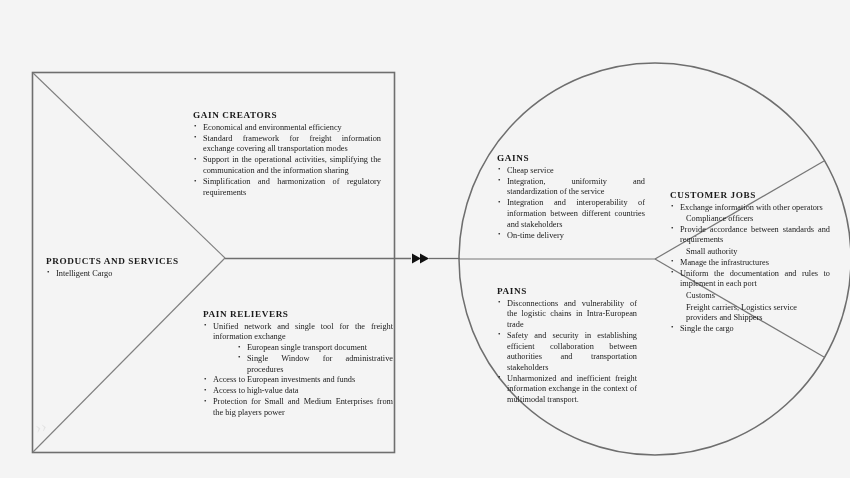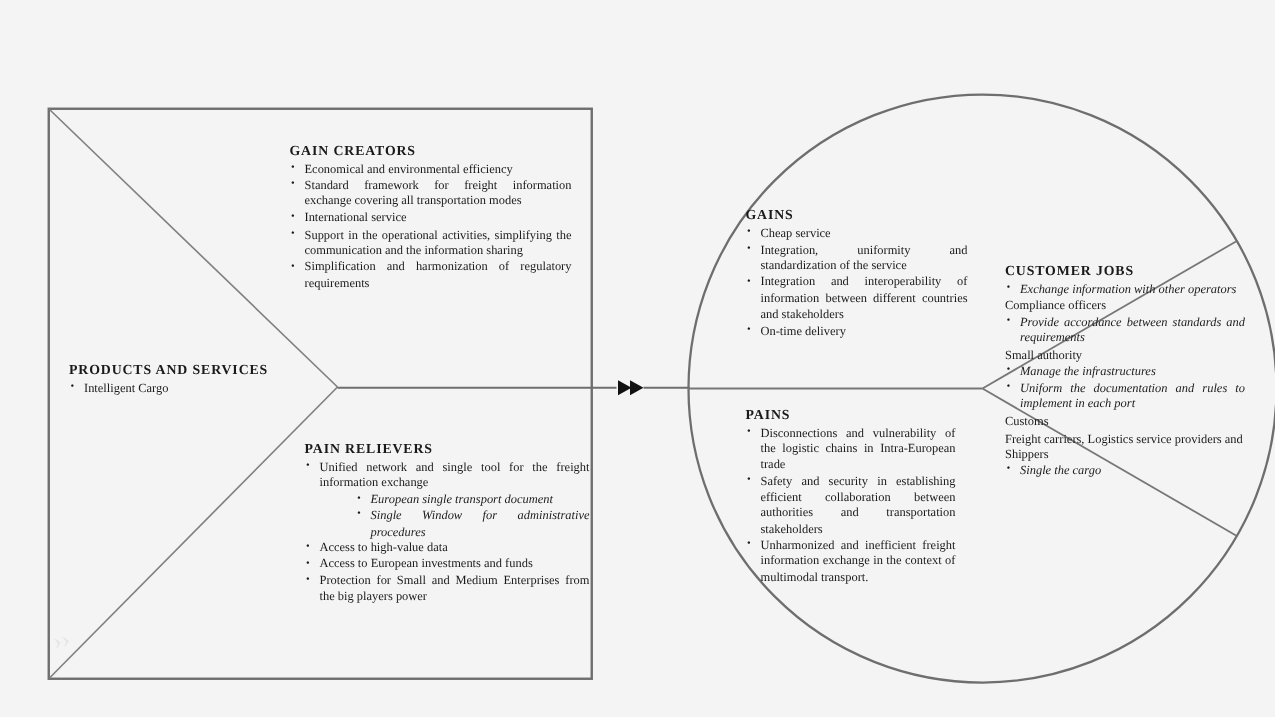--- a/index.html
+++ b/index.html
@@ -10,30 +10,30 @@
     font-family:"Liberation Serif","DejaVu Serif",serif;
     color:#1a1a1a;
     overflow:hidden;
     position:relative;
   }
   #canvas-root{position:absolute;left:0;top:0;width:850px;height:478px;}
   #vpc-svg{position:absolute;left:0;top:0;width:850px;height:478px;}
 
   .block{position:absolute;}
   .block h4{
-    margin:0 0 2px 0;
+    margin:15px 0 2px 0;
     font-size:9.2px;
     font-weight:bold;
     letter-spacing:0.6px;
     line-height:1.15;
   }
   .subhead{
     font-size:8.3px;
     line-height:1.28;
-    margin:1px 0 0 0;
+    margin:1px 0 0 16px;
   }
   ul.items{
     list-style:none;
     margin:0;
     padding:0;
   }
   ul.items > li{
     position:relative;
     padding-left:10px;
     font-size:8.3px;
@@ -52,40 +52,39 @@
     list-style:none;
     margin:0;
     padding:0 0 0 34px;
   }
   ul.sub > li{
     position:relative;
     padding-left:10px;
     font-size:8.3px;
     line-height:1.28;
     text-align:justify;
-    font-style:italic;
   }
   ul.sub > li::before{
     content:"\2022";
     position:absolute;
     left:1px;
     top:-0.5px;
     font-size:7px;
   }
 
   
   #blk-gain-creators{left:193px;top:95px;width:188px;}
   #blk-products{left:46px;top:241px;width:165px;}
   #blk-pain-relievers{left:203px;top:294px;width:190px;}
   #blk-gains{left:497px;top:138px;width:148px;}
   #blk-pains{left:497px;top:271px;width:140px;}
   #blk-customer-jobs{left:670px;top:175px;width:160px;}
 
   #blk-products ul.items > li{text-align:left;}
-  #blk-customer-jobs ul.items > li{text-align:justify;font-style:italic;}
+  #blk-customer-jobs ul.items > li{text-align:justify;}
 
   .watermark{
     position:absolute;left:36px;top:414px;
     width:40px;height:30px;
     opacity:0.12;
     font-size:17px;
     color:#777;
     font-family:"Liberation Serif",serif;
     transform:rotate(-12deg);
     pointer-events:none;
@@ -119,21 +118,20 @@
     <line x1="655" y1="259" x2="824" y2="357" stroke="#777777" stroke-width="1.2"></line>
   </svg>
 
   <div class="watermark">››</div>
 
   <div class="block" id="blk-gain-creators">
     <h4>GAIN CREATORS</h4>
     <ul class="items">
       <li>Economical and environmental efficiency</li>
       <li>Standard framework for freight information exchange covering all transportation modes</li>
-      <li>International service</li>
       <li>Support in the operational activities, simplifying the communication and the information sharing</li>
       <li>Simplification and harmonization of regulatory requirements</li>
     </ul>
   </div>
 
   <div class="block" id="blk-products">
     <h4>PRODUCTS AND SERVICES</h4>
     <ul class="items">
       <li>Intelligent Cargo</li>
     </ul>
@@ -142,22 +140,22 @@
   <div class="block" id="blk-pain-relievers">
     <h4>PAIN RELIEVERS</h4>
     <ul class="items">
       <li>Unified network and single tool for the freight information exchange</li>
     </ul>
     <ul class="sub">
       <li>European single transport document</li>
       <li>Single Window for administrative procedures</li>
     </ul>
     <ul class="items">
+      <li>Access to European investments and funds</li>
       <li>Access to high-value data</li>
-      <li>Access to European investments and funds</li>
       <li>Protection for Small and Medium Enterprises from the big players power</li>
     </ul>
   </div>
 
   <div class="block" id="blk-pains">
     <h4>PAINS</h4>
     <ul class="items">
       <li>Disconnections and vulnerability of the logistic chains in Intra-European trade</li>
       <li>Safety and security in establishing efficient collaboration between authorities and transportation stakeholders</li>
       <li>Unharmonized and inefficient freight information exchange in the context of multimodal transport.</li>

